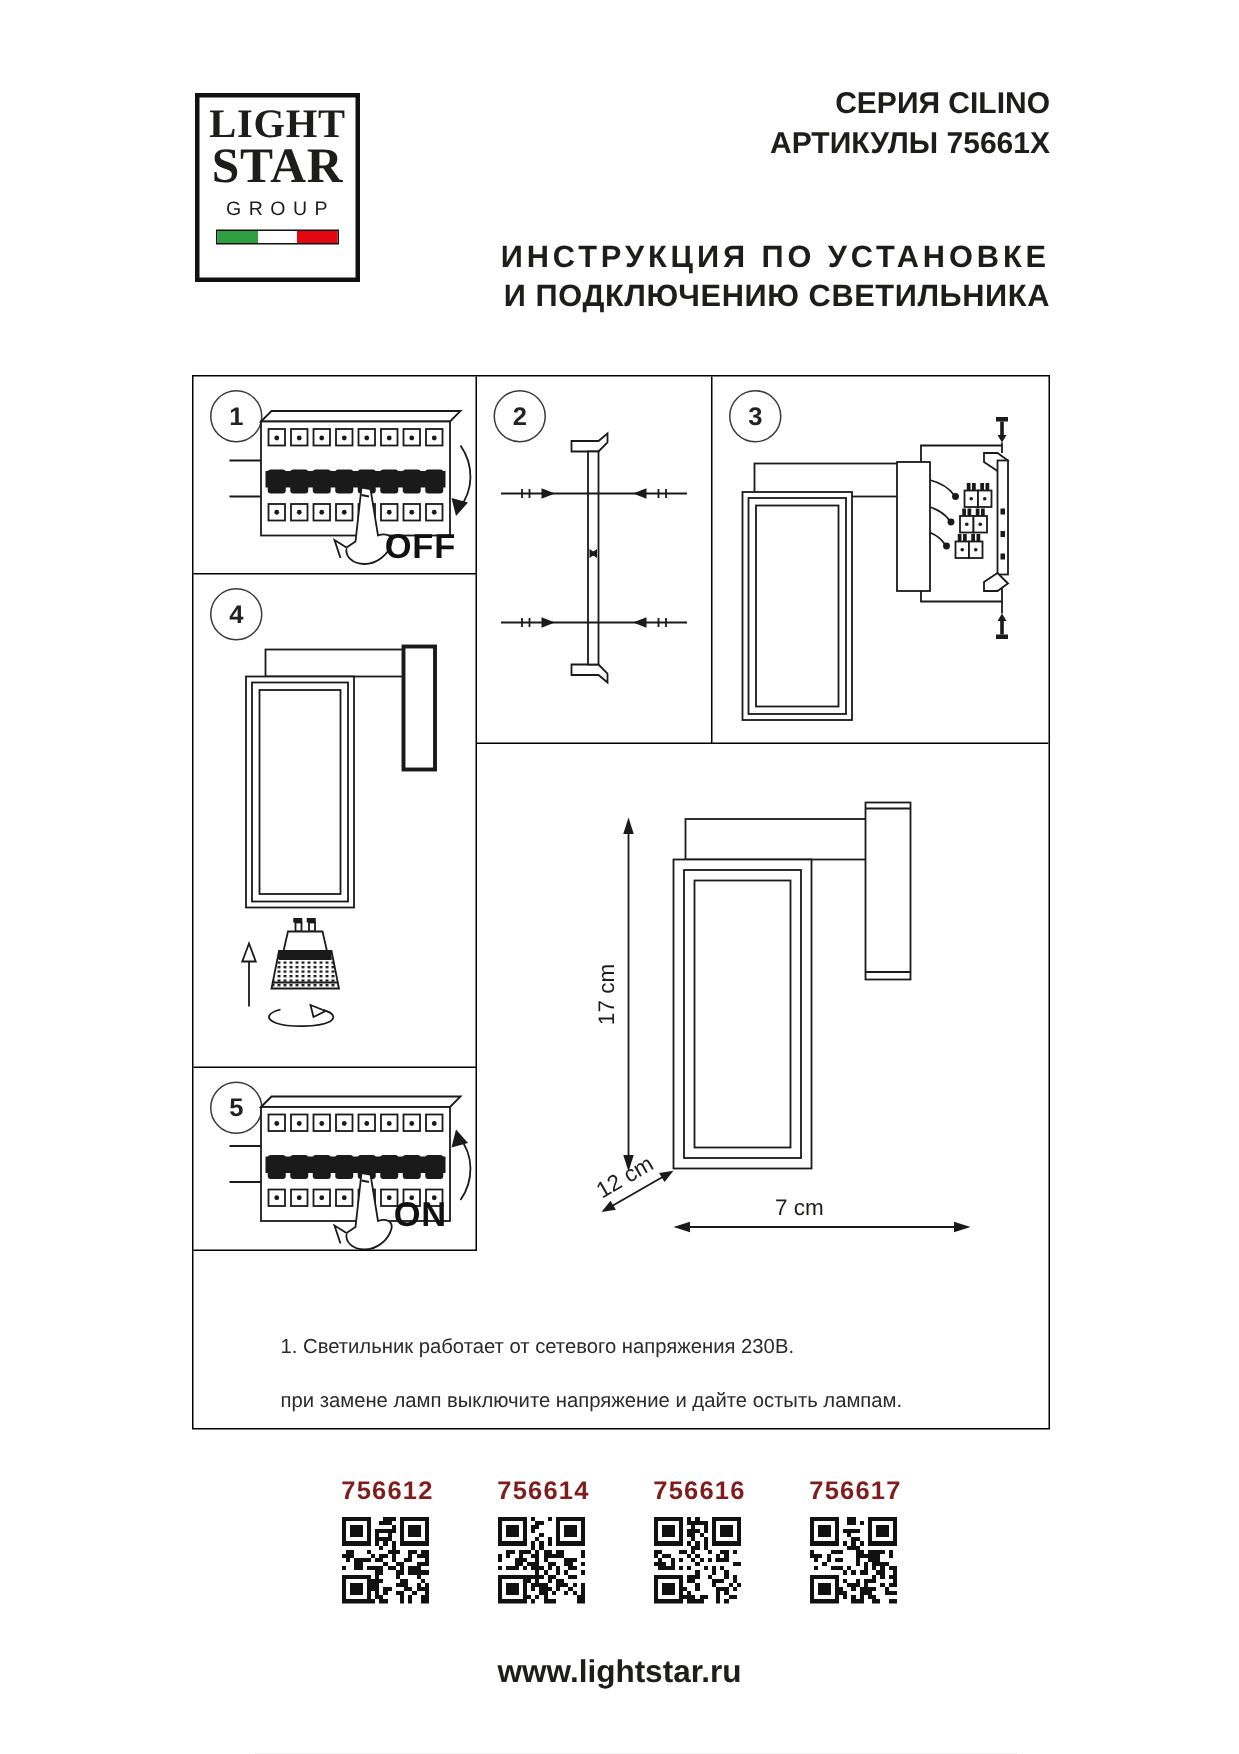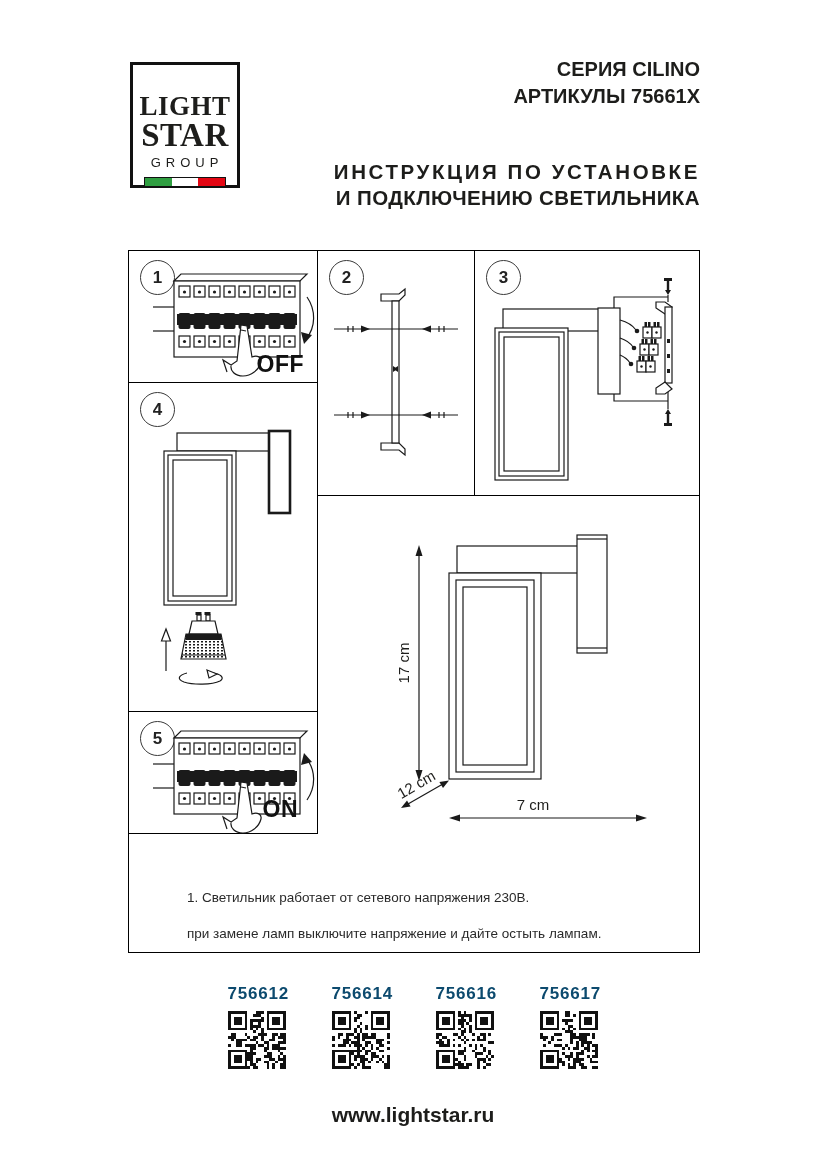--- a/index.html
+++ b/index.html
@@ -1,20 +1,20 @@
 <!DOCTYPE html>
 <html><head>
 <meta charset="utf-8">
 <style>
   html,body{margin:0;padding:0;background:#e8e8e8;}
   .page{position:relative;width:826px;height:1169px;background:#ffffff;margin:0 auto;
         font-family:"Liberation Sans",sans-serif;color:#1d1d1b;overflow:hidden;}
   
   .logo{position:absolute;left:130px;top:62px;width:110px;height:126px;border:3px solid #111;
-        box-sizing:border-box;text-align:center;padding-top:28px;}
+        box-sizing:border-box;text-align:center;padding-top:4px;}
   .logo-l1{font-family:"Liberation Serif",serif;font-weight:700;font-size:27px;line-height:27px;letter-spacing:.5px;}
   .logo-l2{font-family:"Liberation Serif",serif;font-weight:700;font-size:33px;line-height:31px;letter-spacing:.5px;}
   .logo-l3{font-size:13px;letter-spacing:5px;margin-top:4px;margin-left:4px;}
   .flag{display:flex;width:80px;height:8px;margin:7px auto 0 auto;border:1px solid #111;}
   .flag div{flex:1;}
   
   .series{position:absolute;right:126px;top:56px;text-align:right;font-weight:700;font-size:20px;line-height:27px;}
   .instr{position:absolute;right:126px;top:139px;text-align:right;font-weight:700;font-size:20.5px;line-height:26px;}
   .instr .sp1{letter-spacing:2.6px;margin-top:20px;}
   .instr .sp2{letter-spacing:.4px;}
@@ -37,21 +37,21 @@
   .lnthick{fill:none;stroke:#1a1a1a;stroke-width:2.6;}
   .wh{fill:#ffffff;stroke:#1a1a1a;stroke-width:1.2;}
   .fl{fill:#1a1a1a;stroke:none;}
   svg text{font-family:"Liberation Sans",sans-serif;fill:#1d1d1b;}
   
   .notes{position:absolute;left:42px;top:621px;width:450px;font-size:13.5px;line-height:19.5px;color:#2a2a2a;}
   .notes p{margin:16px;}
   
   .articles{position:absolute;left:0;top:984px;width:826px;display:flex;justify-content:center;gap:45px;}
   .article{width:59px;text-align:center;}
-  .article .code{font-size:17px;font-weight:700;letter-spacing:.8px;margin-bottom:7px;color:#0c4a6e;}
+  .article .code{font-size:17px;font-weight:700;letter-spacing:.8px;margin-bottom:7px;color:#7f1d1d;}
   .qr{width:58px;height:58px;}
   
   .footer-url{position:absolute;left:0;top:1103px;width:826px;text-align:center;font-size:21px;font-weight:700;color:#1d1d1b;}
 </style>
 </head>
 <body>
 
 <div class="page">
 
   <svg width="0" height="0" style="position:absolute" aria-hidden="true">

